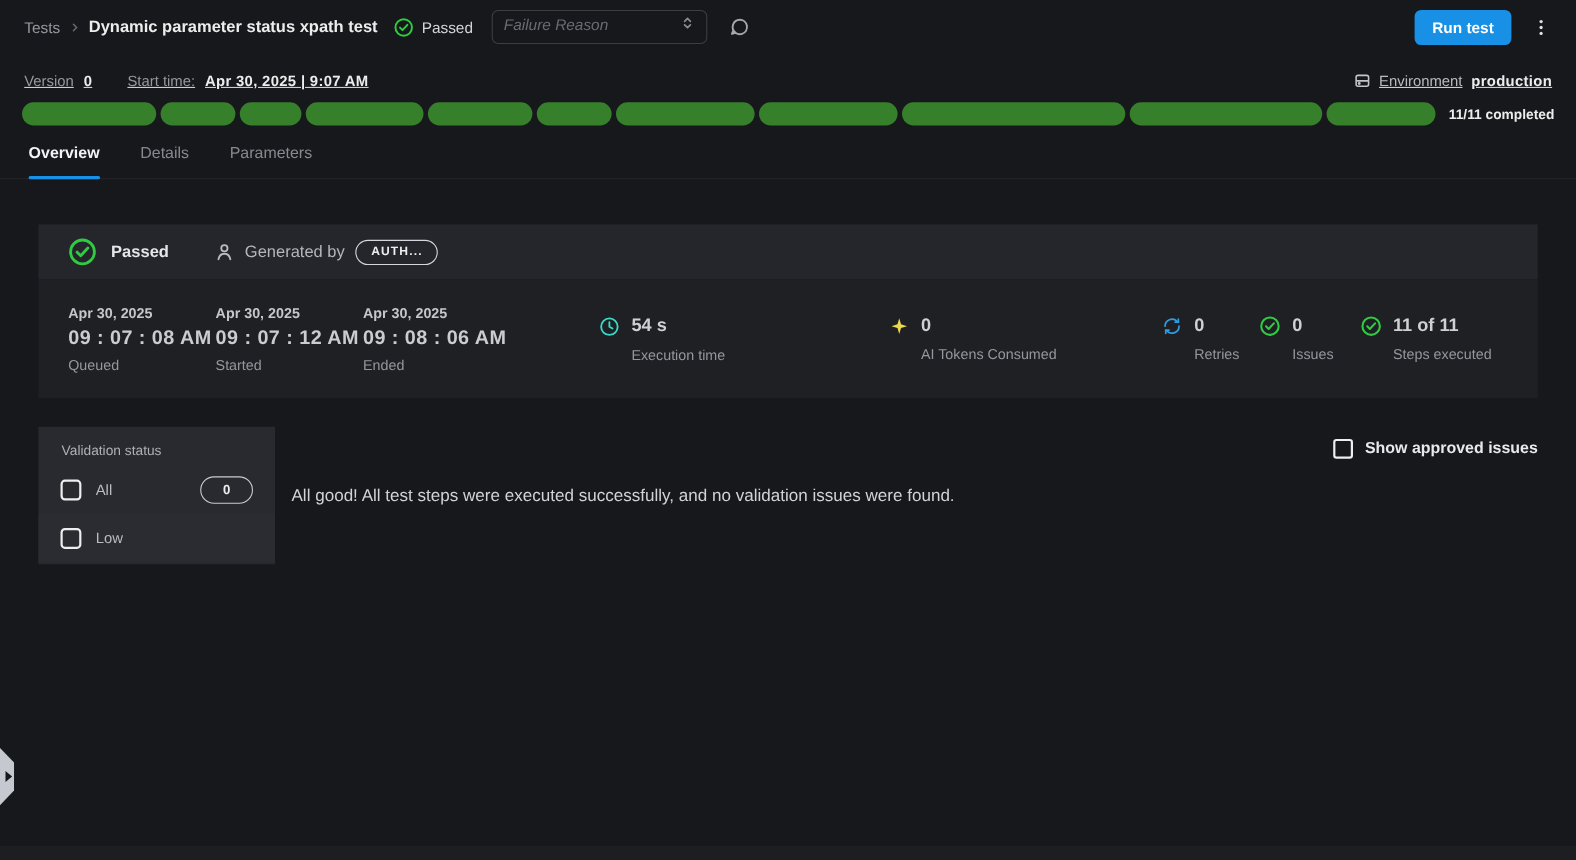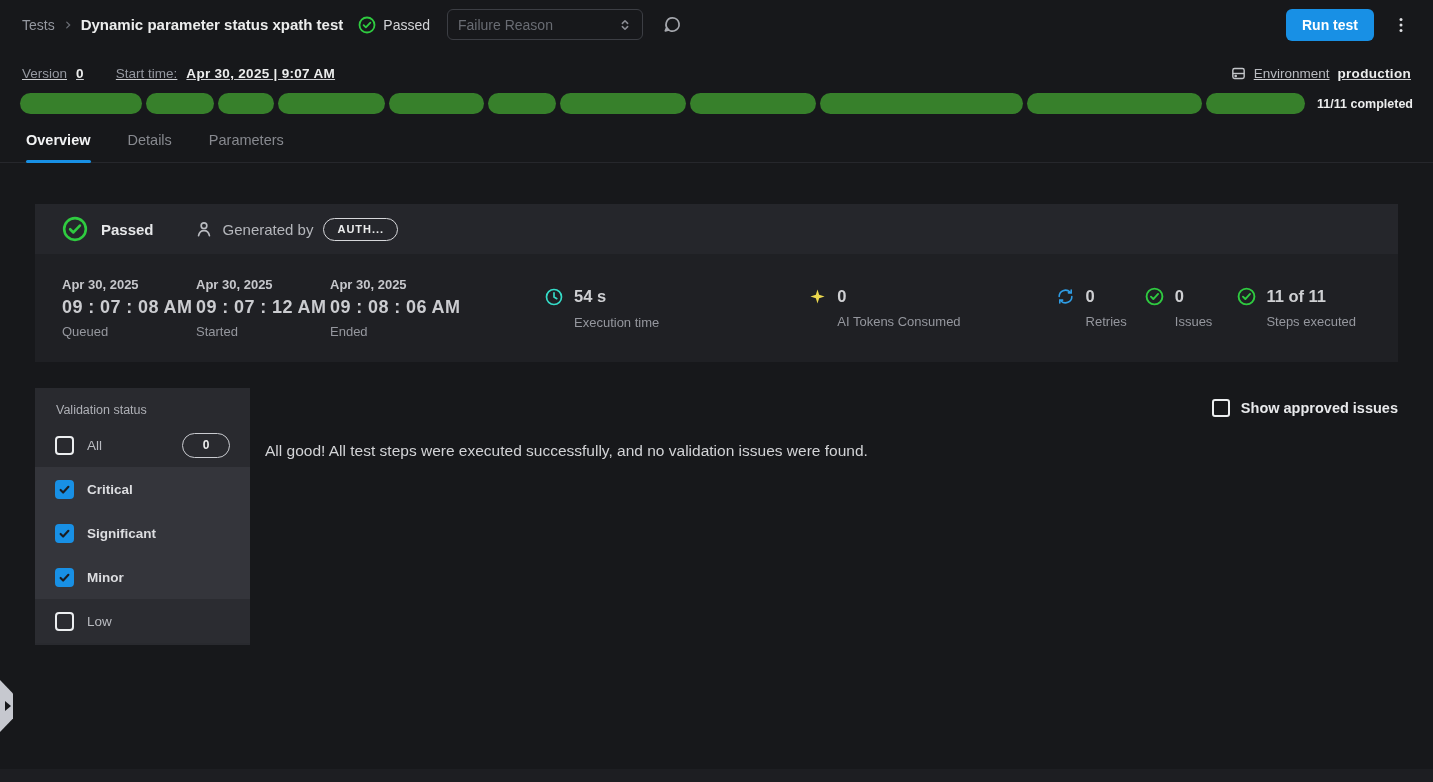--- a/index.html
+++ b/index.html
@@ -17,22 +17,22 @@
   .topbar { height:49px; display:flex; align-items:center; padding:0 22px; }
   .crumb { color:#9598a0; font-size:14px; }
   .crumb-sep { color:#6b6e75; margin:0 8px; }
   .page-title { color:#eceded; font-size:15px; font-weight:700; }
   .status-inline { display:flex; align-items:center; margin-left:15px; }
   .status-inline .ic { color:#2fcb40; }
   .status-inline .txt { color:#d3d4d7; font-size:14px; margin-left:7px; }
   .fr-select {
     margin-left:17px; width:196px; height:31px;
     border:1px solid #3c3e44; border-radius:6px;
-    display:flex; align-items:center; padding:4px 10px;
-    color:#696c73; font-size:14px; cursor:pointer;
+    display:flex; padding:4px 10px;
+    color:#696c73; font-size:14px; cursor:pointer;font-style:italic;
   }
   .fr-select .ph { flex:1; }
   .fr-select .chev { color:#8a8c93; }
   .bubble { margin-left:19px; color:#a5a7ad; cursor:pointer; }
   .tb-spacer { flex:1; }
   .run-btn {
     background:#1890e5; color:#fff; border:none; border-radius:6px;
     height:32px; padding:0 16px; font-size:14px; font-weight:600;
     font-family:"Liberation Sans", sans-serif; cursor:pointer;
   }
@@ -321,46 +321,20 @@
     <div class="vpanel-title">Validation status</div>
 
     <div class="vrow vrow-all">
       <span class="cb">
         
       </span>
       <span class="vlabel">All</span>
       <span class="vbadge">0</span>
     </div>
 
-    <div class="vgroup">
-      <div class="vrow">
-        <span class="cb checked">
-          <svg width="13" height="13" viewBox="0 0 16 16" fill="none" stroke="#1b1d22" stroke-width="2.6" stroke-linecap="round" stroke-linejoin="round">
-              <path d="M3.2 8.6l3.1 3.1 6.5-7"></path>
-            </svg>
-        </span>
-        <span class="vlabel strong">Critical</span>
-      </div>
-      <div class="vrow">
-        <span class="cb checked">
-          <svg width="13" height="13" viewBox="0 0 16 16" fill="none" stroke="#1b1d22" stroke-width="2.6" stroke-linecap="round" stroke-linejoin="round">
-              <path d="M3.2 8.6l3.1 3.1 6.5-7"></path>
-            </svg>
-        </span>
-        <span class="vlabel strong">Significant</span>
-      </div>
-      <div class="vrow">
-        <span class="cb checked">
-          <svg width="13" height="13" viewBox="0 0 16 16" fill="none" stroke="#1b1d22" stroke-width="2.6" stroke-linecap="round" stroke-linejoin="round">
-              <path d="M3.2 8.6l3.1 3.1 6.5-7"></path>
-            </svg>
-        </span>
-        <span class="vlabel strong">Minor</span>
-      </div>
-    </div>
 
     <div class="vrow vrow-low">
       <span class="cb">
         
       </span>
       <span class="vlabel">Low</span>
     </div>
   </div>
 
   <div class="issues-main">

